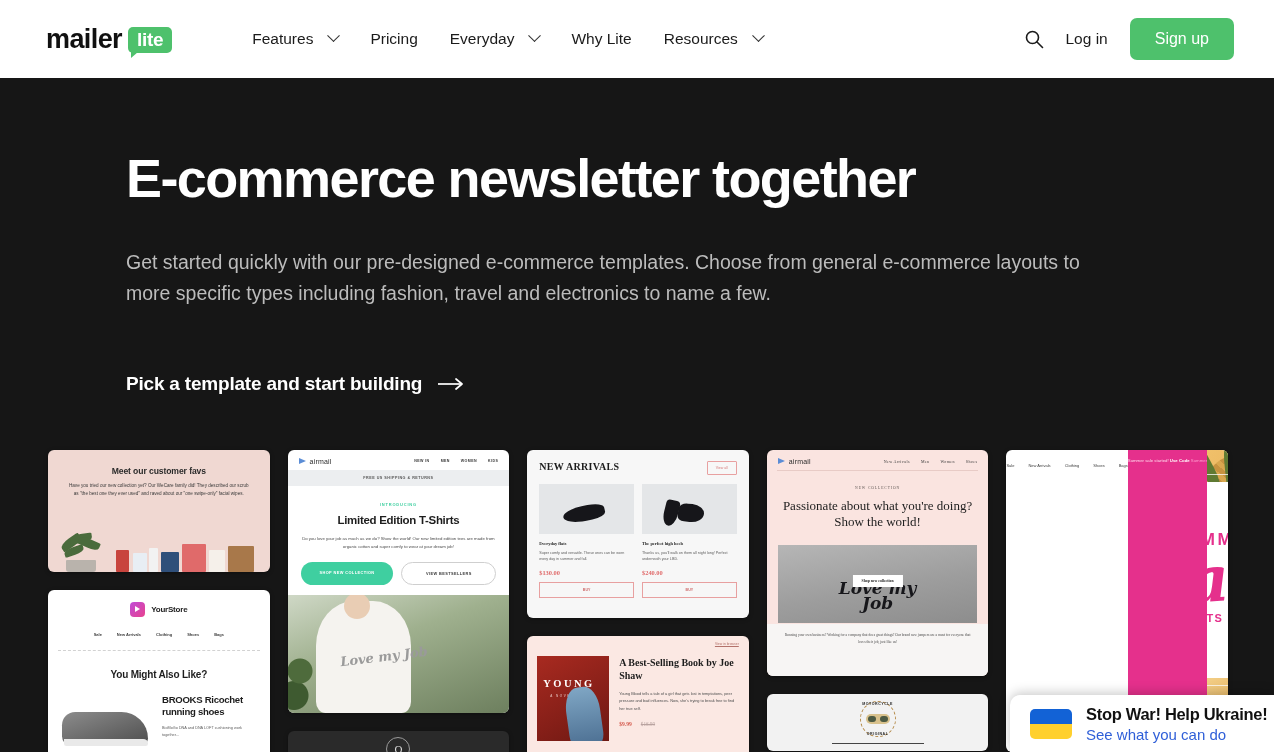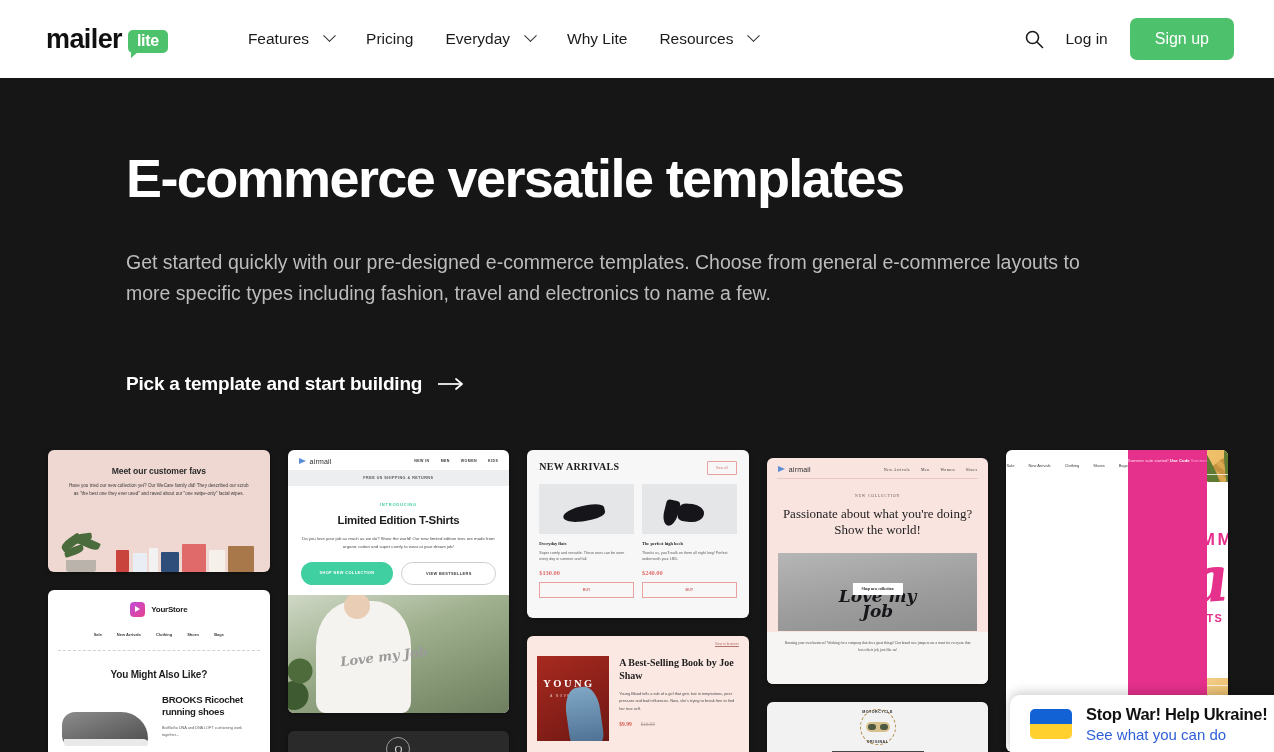--- a/index.html
+++ b/index.html
@@ -21,21 +21,21 @@
     padding: 0 40px 0 46px;
     z-index: 30;
   }
   .logo { display: flex; align-items: flex-end; gap: 6px; cursor: pointer; }
   .logo-mailer {
     font-size: 27px; font-weight: bold; color: #111;
     letter-spacing: -0.6px; line-height: 1;
   }
   .logo-lite-wrap { position: relative; }
   .logo-lite {
-    background: #4ec16c; color: #fff; font-size: 16px; font-weight: bold;
+    background: #4ec16c; color: #fff; font-size: 19px; font-weight: bold;
     padding: 3px 9px 4px; border-radius: 5px; line-height: 1; display: block;
     letter-spacing: -0.3px;
   }
   .logo-lite-wrap::after {
     content: ""; position: absolute; bottom: -5px; left: 3px;
     width: 0; height: 0;
     border-left: 7px solid #4ec16c;
     border-bottom: 6px solid transparent;
   }
 
@@ -163,21 +163,21 @@
   .bookcover .yt { position:absolute; top:22px; left:6px; color:#fff; font-size:10.5px; font-weight:bold; letter-spacing:2.5px; font-family:"Liberation Serif",serif;}
   .bookcover .sb { position:absolute; top:38px; left:13px; color:#e8c8c4; font-size:3px; letter-spacing:1.6px;}
   .bookcover .hand { position:absolute; bottom:-6px; left:30px; width:34px; height:60px; background:linear-gradient(180deg,#7fa6c4,#4c6f92); border-radius:40% 40% 22% 22%; transform:rotate(-8deg);}
   .c-book .bt { font-size:10px; font-weight:bold; color:#1d1d1d; line-height:1.3; font-family:"Liberation Serif",serif;}
   .c-book .bd { font-size:3.9px; color:#4d4d4d; line-height:1.95; margin-top:8px;}
   .c-book .bp { margin-top:8px; display:flex; gap:9px; align-items:baseline;}
   .c-book .bp .new { color:#d4564a; font-size:5.6px; font-weight:bold; font-family:"Liberation Serif",serif;}
   .c-book .bp .old { color:#b9a3a0; font-size:5.2px; text-decoration:line-through; font-family:"Liberation Serif",serif;}
 
   
-  .c-pass { height: 226px; background:#fae4e0; display:flex; flex-direction:column;margin-top:8px;}
+  .c-pass { height: 226px; background:#fae4e0; display:flex; flex-direction:column;}
   .c-pass .sep { height:0.7px; background:#e8cbc6; margin:0 10px;}
   .c-pass .nc { text-align:center; font-size:3.7px; color:#5e5652; letter-spacing:0.9px; margin-top:15px; font-family:"Liberation Serif",serif;}
   .c-pass .hh { text-align:center; font-size:13px; color:#1d1d1d; margin:8px 16px 0; line-height:1.25; font-family:"Liberation Serif",serif;}
   .c-pass .img { margin:15px 11px 0; height:78px; background:linear-gradient(170deg,#b6b6b6,#9d9d9d 55%,#8d8d8d); position:relative; overflow:hidden;}
   .c-pass .shopbtn { position:absolute; left:50%; top:30px; transform:translateX(-50%); background:#fff; color:#1d1d1d; font-size:3.8px; font-weight:bold; padding:4px 9px; font-family:"Liberation Serif",serif; white-space:nowrap; z-index:3;}
   .c-pass .lovejob { position:absolute; left:50%; top:36px; transform:translateX(-50%); color:#16161a; font-size:17px; font-weight:bold; font-style:italic; font-family:"DejaVu Serif",serif; text-align:center; line-height:0.9;}
   .c-pass .foot { font-size:3.6px; color:#4b4b4b; text-align:center; margin:9px 16px 0; line-height:2; font-family:"Liberation Serif",serif;}
   .c-pass .wbar { position:absolute; left:0; right:0; bottom:0; height:52px; background:#f7f5f4; z-index:0;}
 
   
@@ -280,21 +280,21 @@
     <svg class="search-icon" viewBox="0 0 20 20">
       <circle cx="8.5" cy="8.5" r="6" fill="none" stroke="#1b1b1b" stroke-width="1.6"></circle>
       <line x1="13" y1="13" x2="18.5" y2="18.5" stroke="#1b1b1b" stroke-width="1.6" stroke-linecap="round"></line>
     </svg>
     <span class="login-link">Log in</span>
     <button class="signup-btn">Sign up</button>
   </div>
 </div>
 
 <section class="hero">
-  <h1>E-commerce versatile templates</h1>
+  <h1>E-commerce newsletter together</h1>
   <p>Get started quickly with our pre-designed e-commerce templates. Choose from general e-commerce layouts to more specific types including fashion, travel and electronics to name a few.</p>
   <div class="hero-cta">
     <span class="txt">Pick a template and start building</span>
     <svg class="arrow-ico" width="26" height="12" viewBox="0 0 26 12">
       <line x1="0" y1="6" x2="23" y2="6" stroke="#fff" stroke-width="1.7"></line>
       <polyline points="18,1 24,6 18,11" fill="none" stroke="#fff" stroke-width="1.7" stroke-linecap="round" stroke-linejoin="round"></polyline>
     </svg>
   </div>
 </section>
 

